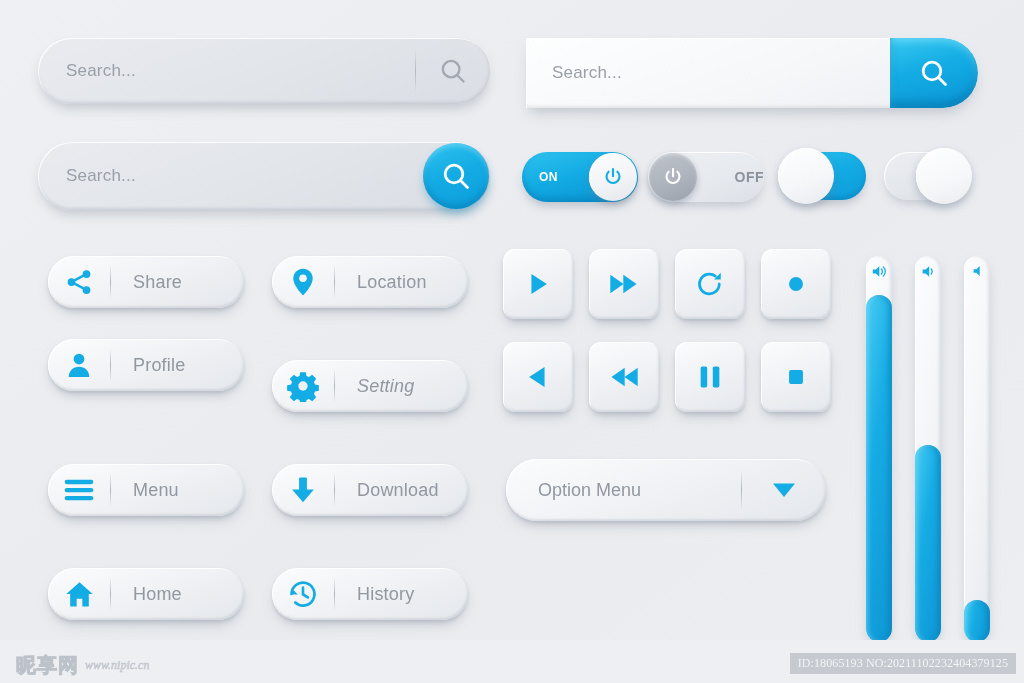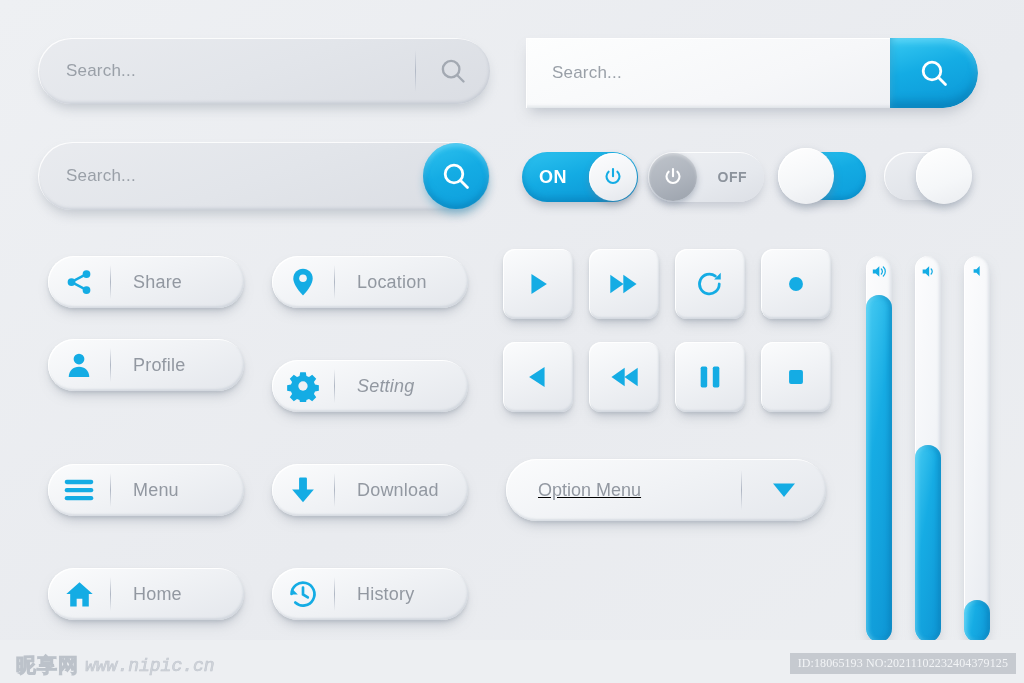--- a/index.html
+++ b/index.html
@@ -94,36 +94,36 @@
 
   
   .toggle { position: absolute; display: flex; align-items: center; border-radius: 999px; }
 
   #toggle-on {
     left: 522px; top: 152px; width: 116px; height: 50px;
     background: linear-gradient(165deg,#2ec2ef 0%,#13abe3 45%,#0a92d2 100%);
     box-shadow: 0 6px 10px -2px rgba(130,140,155,.45), inset 0 -4px 6px rgba(6,115,170,.45);
     justify-content: flex-start;
   }
-  #toggle-on .lbl { color: #fff; font-size: 18px; font-weight: bold; margin-left: 17px; letter-spacing: .5px; }
+  #toggle-on .lbl { color: #fff; font-size: 12px; font-weight: bold; margin-left: 17px; letter-spacing: .5px; }
   #toggle-on .knob {
     position: absolute; right: 1px; top: 1px;
     width: 48px; height: 48px; border-radius: 50%;
     display: flex; align-items: center; justify-content: center;
     background: linear-gradient(160deg,#fdfdfe 0%,#f2f4f7 55%,#e3e6eb 100%);
     box-shadow: 0 3px 6px rgba(110,125,145,.40), inset 1px 1px 0 rgba(255,255,255,.95);
   }
 
   #toggle-off {
     left: 648px; top: 152px; width: 116px; height: 50px;
     background: linear-gradient(160deg,#eef0f3 0%,#e6e9ee 60%,#dcdfe5 100%);
     box-shadow: 0 6px 10px -2px rgba(150,158,170,.45), inset 1px 1px 0 rgba(255,255,255,.9);
     justify-content: flex-end;
   }
-  #toggle-off .lbl { color: #8c939c; font-size: 14px; font-weight: bold; margin-right: 17px; letter-spacing: .5px; }
+  #toggle-off .lbl { color: #8c939c; font-size: 14px; font-weight: bold; letter-spacing: .5px; }
   #toggle-off .knob {
     position: absolute; left: 1px; top: 1px;
     width: 48px; height: 48px; border-radius: 50%;
     display: flex; align-items: center; justify-content: center;
     background: linear-gradient(160deg,#bfc4cb 0%,#aeb4bd 55%,#9ba2ac 100%);
     box-shadow: 0 3px 6px rgba(110,125,145,.45), inset 0 2px 3px rgba(255,255,255,.30);
   }
 
   #toggle-blue-left {
     left: 782px; top: 152px; width: 84px; height: 48px;
@@ -230,22 +230,22 @@
     position: absolute; left: 16px; top: 652px;
     display: flex; align-items: center; gap: 6px;
   }
   #wm-logo .cjk {
     font-size: 20px; font-weight: bold; color: #d3d7dd;
     -webkit-text-stroke: 1px #bcc2ca;
     font-family: "DejaVu Sans", sans-serif;
     letter-spacing: 1px;
   }
   #wm-logo .url {
-    font-size: 18px; color: #d0d4da; font-style: italic;
-    font-family: Liberation Mono, monospace;
+    font-size: 12px; color: #d0d4da; font-style: italic;
+    font-family: Liberation Serif, serif;
     -webkit-text-stroke: .6px #c2c7cf;
   }
   #wm-id {
     position: absolute; right: 8px; top: 653px;
     background: #c6cad0; color: #f2f4f6;
     font-size: 12px; padding: 3px 8px;
     font-family: Liberation Serif, serif;
     letter-spacing: .1px;
   }
 </style>
@@ -443,21 +443,21 @@
       <rect x="3" y="3" width="5.6" height="18" rx="1.4"></rect>
         <rect x="13.4" y="3" width="5.6" height="18" rx="1.4"></rect>
     </svg>
   </div>
   <div class="mbtn surf" style="left:761px; top:342px;">
     <svg width="26" height="26" viewBox="0 0 24 24" fill="#14ace4">
       <rect x="5.6" y="5.6" width="12.8" height="12.8" rx="1.8"></rect>
     </svg>
   </div>
 
-  <div class="dropdown surf" id="option-menu" style="left:506px; top:459px;text-decoration:underline;">
+  <div class="dropdown surf" id="option-menu" style="left:506px; top:459px;">
     <div class="txt">Option Menu</div>
     <div class="vdiv"></div>
     <div class="arrowbox">
       <svg width="26" height="18" viewBox="0 0 26 18" fill="#14ace4">
         <path d="M2 2.6 L24 2.6 L13 16 Z"></path>
       </svg>
     </div>
   </div>
 
 

